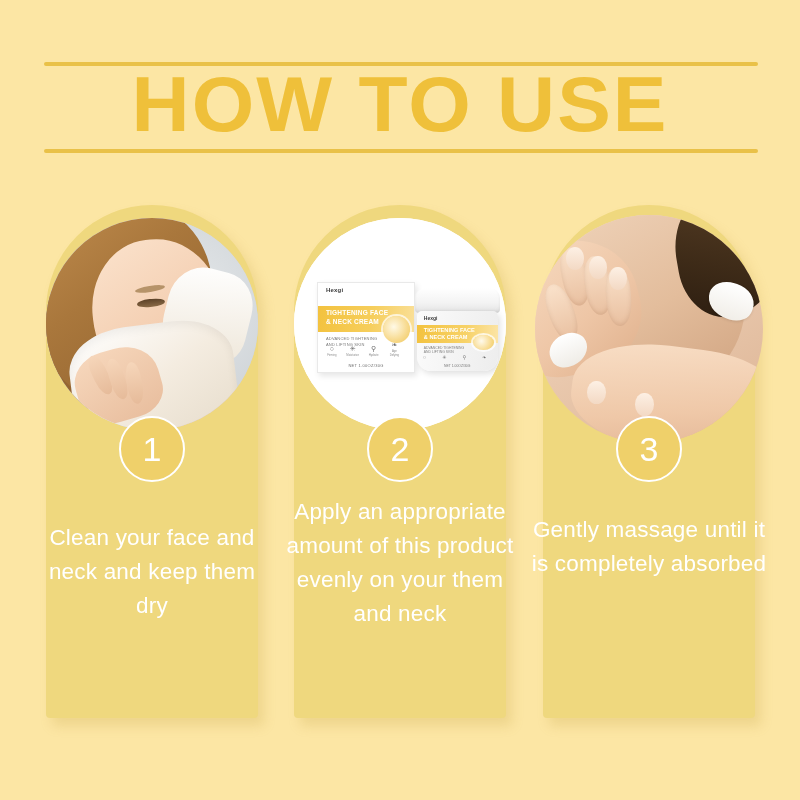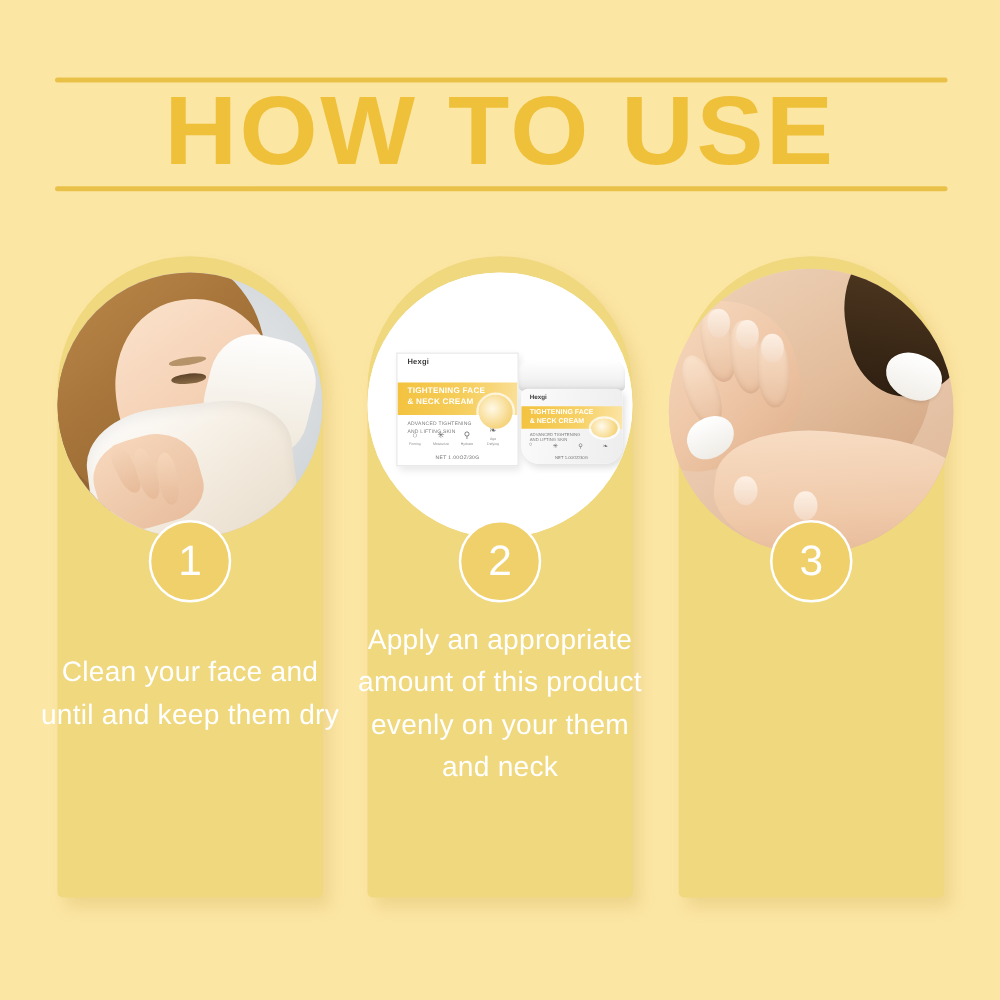--- a/index.html
+++ b/index.html
@@ -356,21 +356,21 @@
           <div class="mouth"></div>
           <div class="towel2"></div>
           <div class="towel"></div>
           <div class="hand"></div>
           <div class="finger f1"></div>
             <div class="finger f2"></div>
             <div class="finger f3"></div>
         </div>
       </div>
       <div class="badge">1</div>
-      <div class="caption c1text">Clean your face and until and keep them dry</div>
+      <div class="caption c1text">Clean your face and neck and keep them dry</div>
     </div>
 
     <div class="card c2">
       <div class="photo white">
         <div class="sc2">
 
           <div class="prodbox">
             <div class="brand">Hexgi</div>
             <div class="band"></div>
             <div class="ptitle">TIGHTENING FACE &amp; NECK CREAM</div>
@@ -435,16 +435,17 @@
             <div class="nail b"></div>
           <div class="fng c"></div>
             <div class="nail c"></div>
           <div class="creamblob2"></div>
           <div class="handR"></div>
           <div class="nail d"></div>
           <div class="nail e"></div>
         </div>
       </div>
       <div class="badge">3</div>
+      <div class="caption c3text">Gently massage until it is completely absorbed</div>
     </div>
 
   </div>
 </div>
 
 </body></html>

